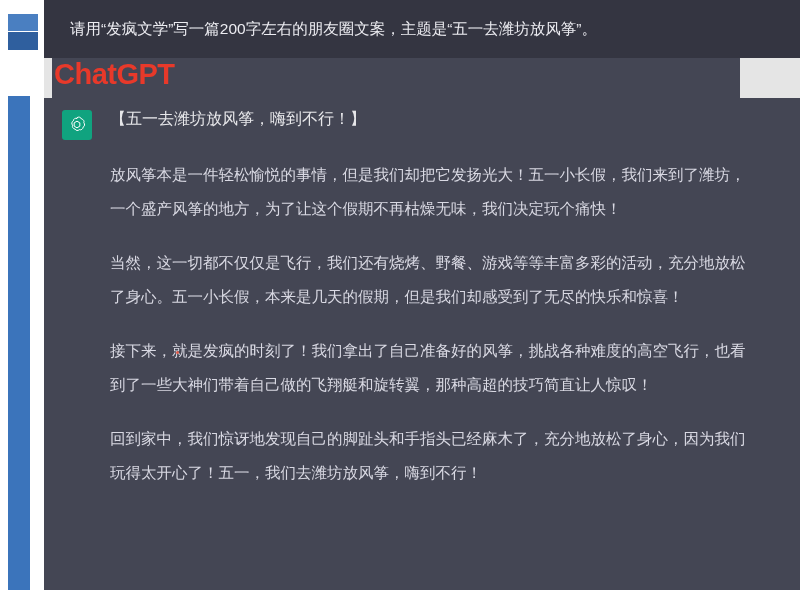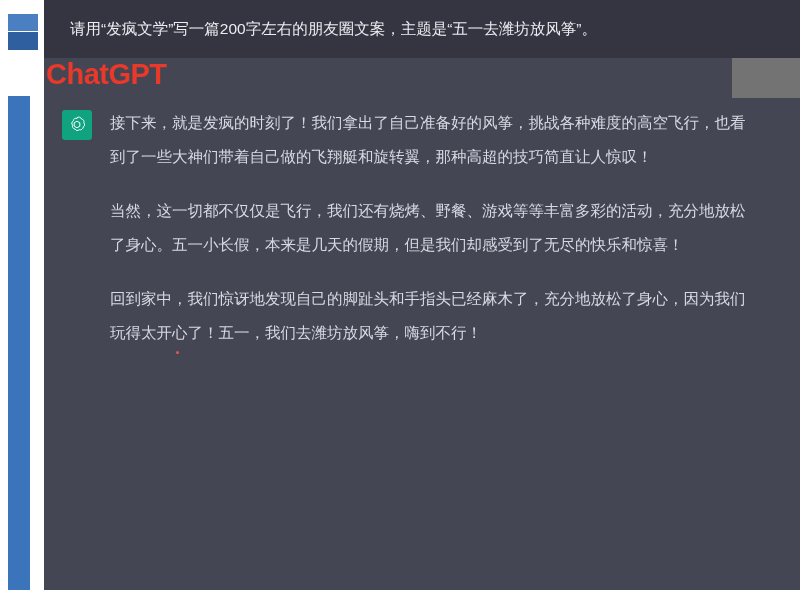--- a/index.html
+++ b/index.html
@@ -53,42 +53,42 @@
     height: 494px;
     background: #3b74bb;
   }
   
   .chat-panel {
     position: absolute;
     left: 44px;
     top: 0;
     width: 756px;
     height: 590px;
-    background: #737373;
+    background: #e5e5e5;
   }
   .prompt-row {
     position: absolute;
     left: 0;
     top: 0;
     width: 756px;
     height: 58px;
     background: #343541;
     box-sizing: border-box;
     padding: 18px 26px 0 26px;
   }
   .prompt-text {
     color: #ececf1;
     font-size: 15.5px;
     line-height: 22px;
     white-space: nowrap;
     font-family: "Liberation Sans", sans-serif;
   }
   .brand {
     position: absolute;
-    left: 0px;
+    left: 8px;
     top: 58px;
     width: 688px;
     height: 40px;
     background: #444654;
   }
   .brand-text {
     position: absolute;
     left: 2px;
     top: 0px;
     color: #e8392a;
@@ -172,22 +172,24 @@
     <div class="answer-area">
 
       <div class="avatar">
         <svg width="20" height="20" viewBox="0 0 24 24" fill="none" stroke="#ffffff" stroke-width="1.2">
           <path d="M12 3.2c1.9-1.4 4.6-.6 5.4 1.6 2.2.2 3.6 2.5 2.8 4.5 1.5 1.6 1.1 4.3-.9 5.3-.1 2.3-2.4 3.8-4.5 3-1.6 1.6-4.3 1.2-5.3-.8-2.2-.2-3.6-2.5-2.8-4.5-1.5-1.6-1.1-4.3.9-5.3.1-2.2 2.2-3.7 4.4-2.8z"></path>
           <path d="M8.6 9.4l3.4-2 3.4 2v4l-3.4 2-3.4-2z"></path>
         </svg>
       </div>
 
       <div class="answer-body">
+        <div class="ans-title">【五一去潍坊放风筝，嗨到不行！】</div>
+        <p class="ans-p">放风筝本是一件轻松愉悦的事情，但是我们却把它发扬光大！五一小长假，我们来到了潍坊，一个盛产风筝的地方，为了让这个假期不再枯燥无味，我们决定玩个痛快！</p>
+        <p class="ans-p">当然，这一切都不仅仅是飞行，我们还有烧烤、野餐、游戏等等丰富多彩的活动，充分地放松了身心。五一小长假，本来是几天的假期，但是我们却感受到了无尽的快乐和惊喜！</p>
         <p class="ans-p">接下来，就是发疯的时刻了！我们拿出了自己准备好的风筝，挑战各种难度的高空飞行，也看到了一些大神们带着自己做的飞翔艇和旋转翼，那种高超的技巧简直让人惊叹！</p>
-        <p class="ans-p">当然，这一切都不仅仅是飞行，我们还有烧烤、野餐、游戏等等丰富多彩的活动，充分地放松了身心。五一小长假，本来是几天的假期，但是我们却感受到了无尽的快乐和惊喜！</p>
         <p class="ans-p">回到家中，我们惊讶地发现自己的脚趾头和手指头已经麻木了，充分地放松了身心，因为我们玩得太开心了！五一，我们去潍坊放风筝，嗨到不行！</p>
       </div>
 
       <div class="cursor-dot"></div>
     </div>
 
   </div>
 
 </div>
 

